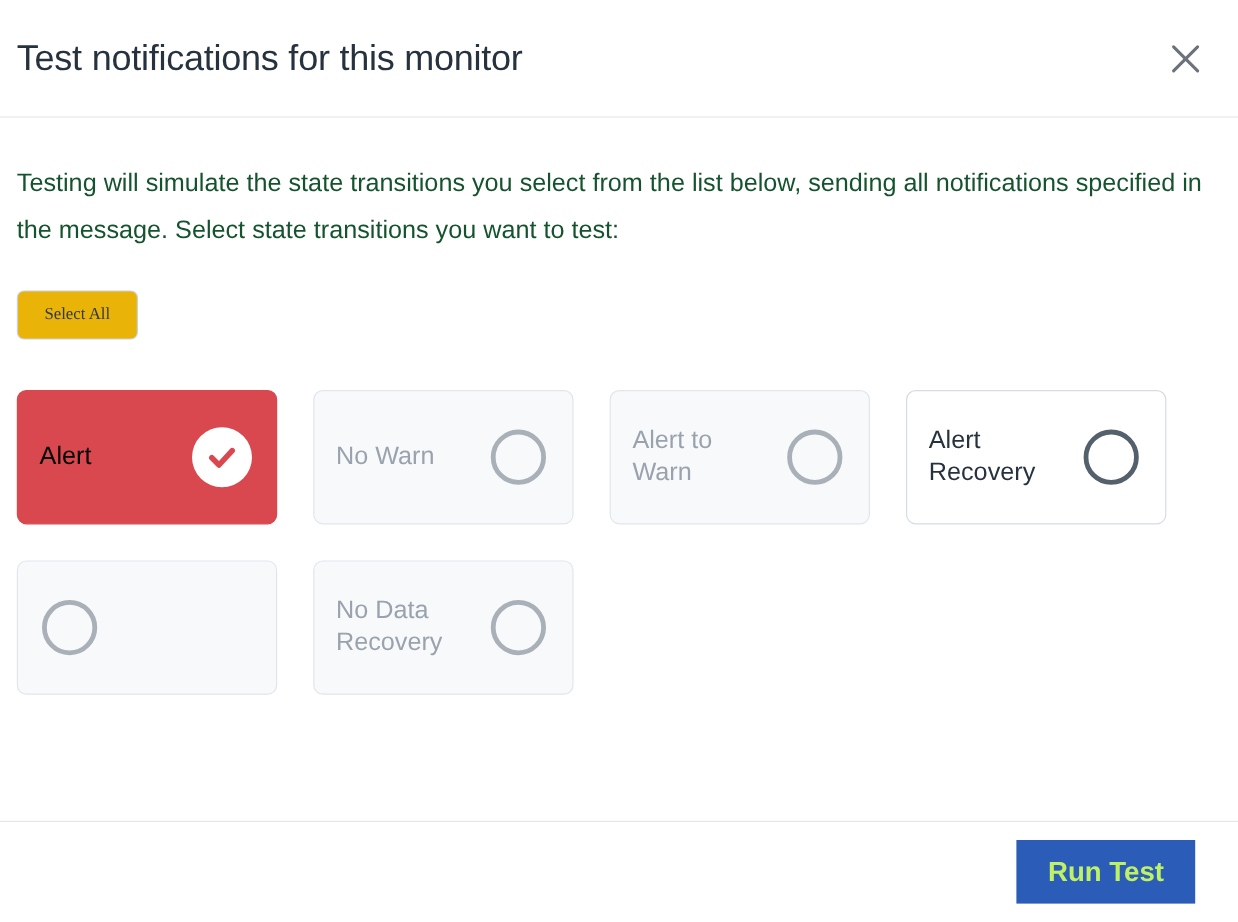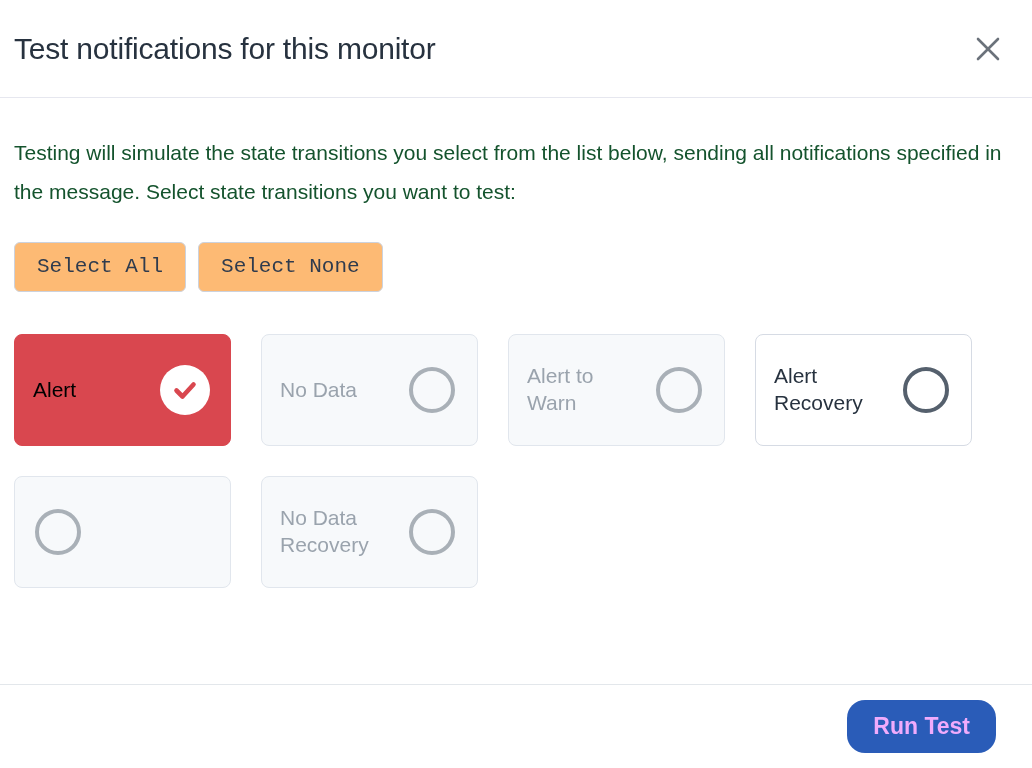--- a/index.html
+++ b/index.html
@@ -71,24 +71,24 @@
     font-weight: 400;
   }
 
   
   .select-row {
     display: flex;
     gap: 12px;
     margin-bottom: 42px;
   }
   .select-btn {
-    font-family: Liberation Mono, monospace;
-    font-size: 21px;
+    font-family: Liberation Serif, serif;
+    font-size: 14px;
     color: #2f3b4d;
-    background: #fdba74;
+    background: #eab308;
     border: 1px solid #ccd2dd;
     border-radius: 6px;
     padding: 11px 22px;
     line-height: 1.25;
     cursor: pointer;
     white-space: nowrap;
   }
 
   
   .cards-grid {
@@ -167,24 +167,24 @@
     border-top: 1px solid #e3e7eb;
     display: flex;
     align-items: center;
     justify-content: flex-end;
     padding: 0 36px 0 14px;
   }
   .run-btn {
     font-family: "Liberation Sans", sans-serif;
     font-size: 23px;
     font-weight: 700;
-    color: #f0abfc;
+    color: #bef264;
     background: #2a5cb8;
     border: none;
-    border-radius: 18px;
+    border-radius: 0;
     padding: 13px 26px;
     cursor: pointer;
     line-height: 1.15;
     white-space: nowrap;
   }
 </style>
 </head>
 <body>
 
 <div class="modal">
@@ -200,39 +200,38 @@
       </span>
     </button>
   </div>
 
   <div class="modal-body">
 
     <p class="desc">Testing will simulate the state transitions you select from the list below, sending all notifications specified in the message. Select state transitions you want to test:</p>
 
     <div class="select-row">
       <button class="select-btn">Select All</button>
-      <button class="select-btn">Select None</button>
     </div>
 
     <div class="cards-grid">
 
       <div class="card selected">
         <span class="card-label">Alert</span>
         <span class="indicator">
           <span class="check-circle">
             <svg width="30" height="30" viewBox="0 0 30 30" aria-hidden="true">
               <polyline points="6.5,15.5 12.5,21.5 23.5,9.5" fill="none" stroke="#d9474f" stroke-width="4.6" stroke-linecap="round" stroke-linejoin="round"></polyline>
             </svg>
           </span>
         </span>
       </div>
 
 
       <div class="card disabled">
-        <span class="card-label">No Data</span>
+        <span class="card-label">No Warn</span>
         <span class="indicator">
           <span class="ring"></span>
         </span>
       </div>
 
       <div class="card disabled">
         <span class="card-label">Alert to Warn</span>
         <span class="indicator">
           <span class="ring"></span>
         </span>

